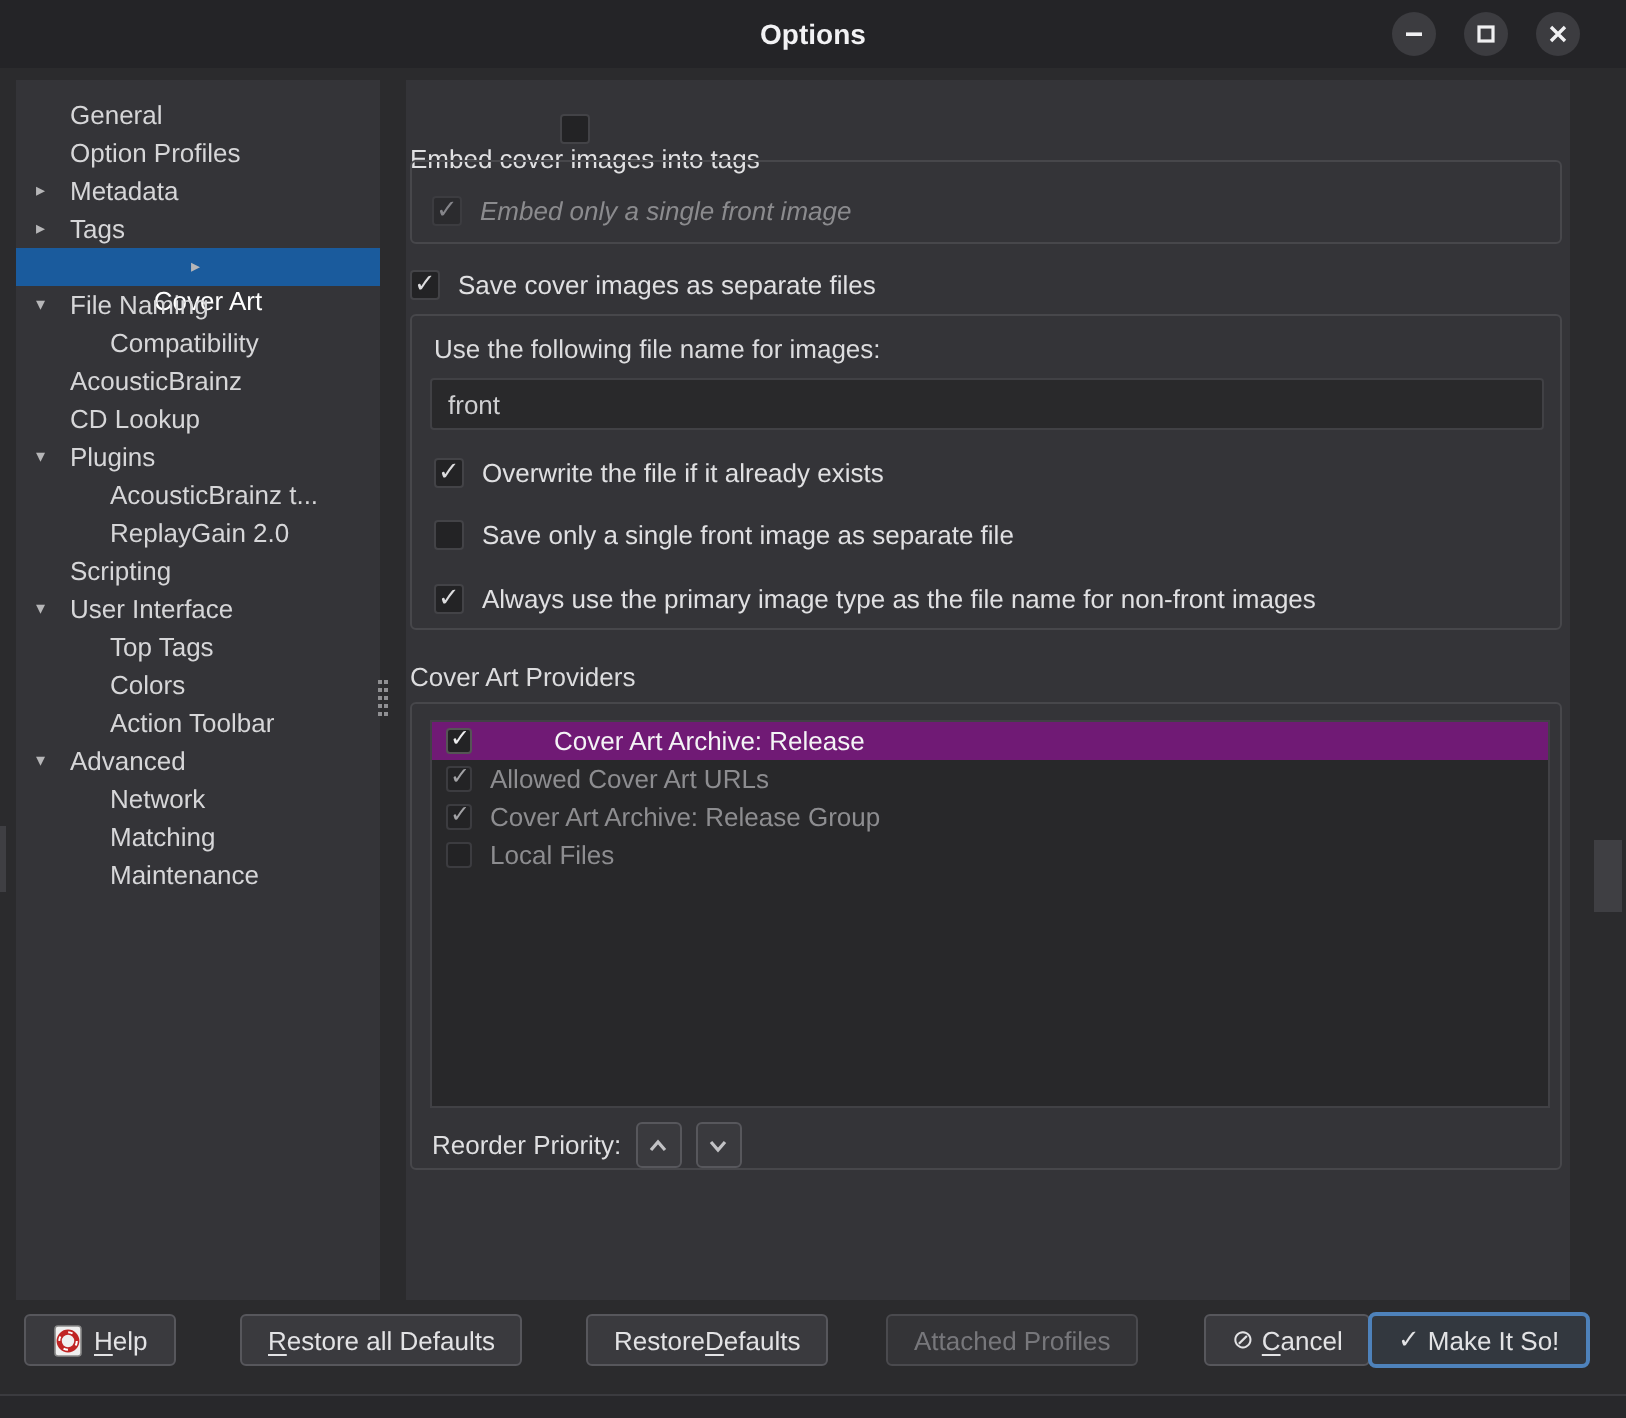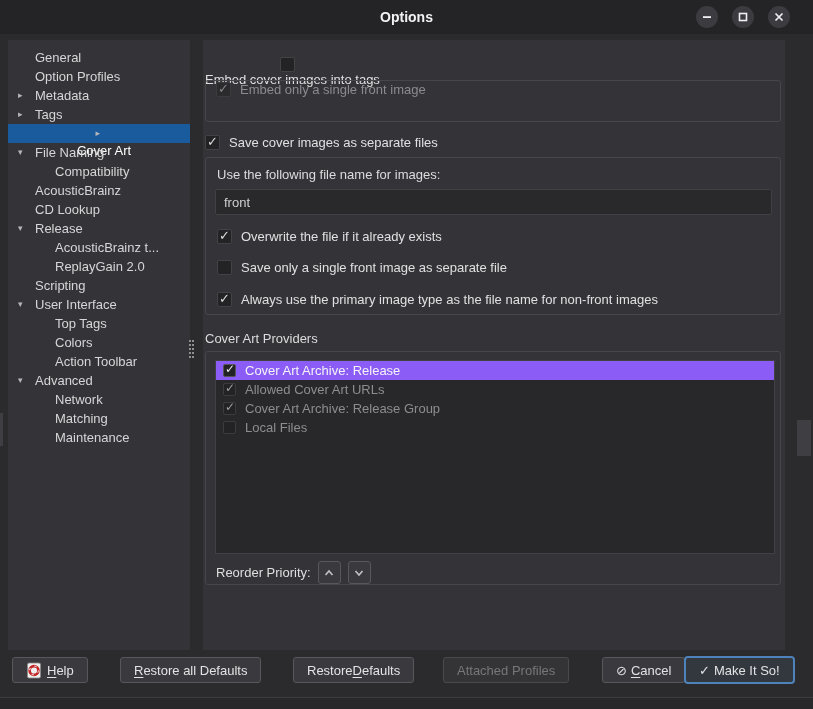--- a/index.html
+++ b/index.html
@@ -40,21 +40,21 @@
   .frame{position:absolute;border:1px solid #47474b;border-radius:3px;box-sizing:border-box;}
   .grouplabel{position:absolute;color:#dcdcde;}
   
   .tinput{position:absolute;background:#29292b;border:1px solid #414145;border-radius:2px;
     color:#cfcfd1;font-family:inherit;font-size:13px;padding:0 8px;box-sizing:border-box;outline:none;}
   
   .plist{position:absolute;background:#28282a;border:1px solid #414145;box-sizing:border-box;overflow:hidden;}
   .lrow{height:19px;display:flex;align-items:center;padding-left:7px;color:#8d8d90;}
   .lrow .box{width:13px;height:13px;margin-right:9px;background:#232325;border-color:#3c3c40;}
   .lrow .box.checked::after{font-size:12px;top:-3px;color:#a2a2a5;}
-  .lrow.sel{background:#8b5cf6;color:#f4f4f6;}
+  .lrow.sel{background:#701a75;color:#f4f4f6;gap:32px;}
   .lrow.sel .box{border-color:#555;}
   .lrow.sel .box.checked::after{color:#ededef;}
   
   .sqbtn{width:23px;height:23px;background:#3a3a3e;border:1px solid #57575c;border-radius:3px;
     display:flex;align-items:center;justify-content:center;padding:0;}
   
   .fbtn{position:absolute;top:657px;height:26px;background:#3a3a3e;border:1px solid #57575c;
     border-radius:3px;color:#e3e3e5;font-family:inherit;font-size:13px;
     display:flex;align-items:center;padding:0 13px;box-sizing:border-box;white-space:nowrap;}
   .fbtn .accel{text-decoration:underline;text-underline-offset:2px;}
@@ -125,21 +125,21 @@
     <div class="tree-item lvl1">
         <span class="arrow"></span>
         <span>AcousticBrainz</span>
       </div>
     <div class="tree-item lvl1">
         <span class="arrow"></span>
         <span>CD Lookup</span>
       </div>
     <div class="tree-item lvl1">
         <span class="arrow e"></span>
-        <span>Release</span>
+        <span>Plugins</span>
       </div>
     <div class="tree-item lvl2">
         <span class="arrow"></span>
         <span>AcousticBrainz t...</span>
       </div>
     <div class="tree-item lvl2">
         <span class="arrow"></span>
         <span>ReplayGain 2.0</span>
       </div>
     <div class="tree-item lvl1">
@@ -183,21 +183,21 @@
   <div class="splitter"></div>
 
   <div class="content">
 
     <div class="cbrow" style="position:absolute;left:2px;top:17px;flex-direction:column;">
       <span class="box"></span>
       <span class="cbl">Embed cover images into tags</span>
     </div>
 
     <div class="frame" style="left:2px;top:40px;width:576px;height:42px;">
-      <div class="cbrow disabled" style="position:absolute;left:10px;top:0;">
+      <div class="cbrow disabled" style="position:absolute;left:10px;top:16px;font-style:italic;">
         <span class="box checked"></span>
         <span class="cbl">Embed only a single front image</span>
       </div>
     </div>
 
     <div class="cbrow" style="position:absolute;left:2px;top:94px;">
       <span class="box checked"></span>
       <span class="cbl">Save cover images as separate files</span>
     </div>
 

